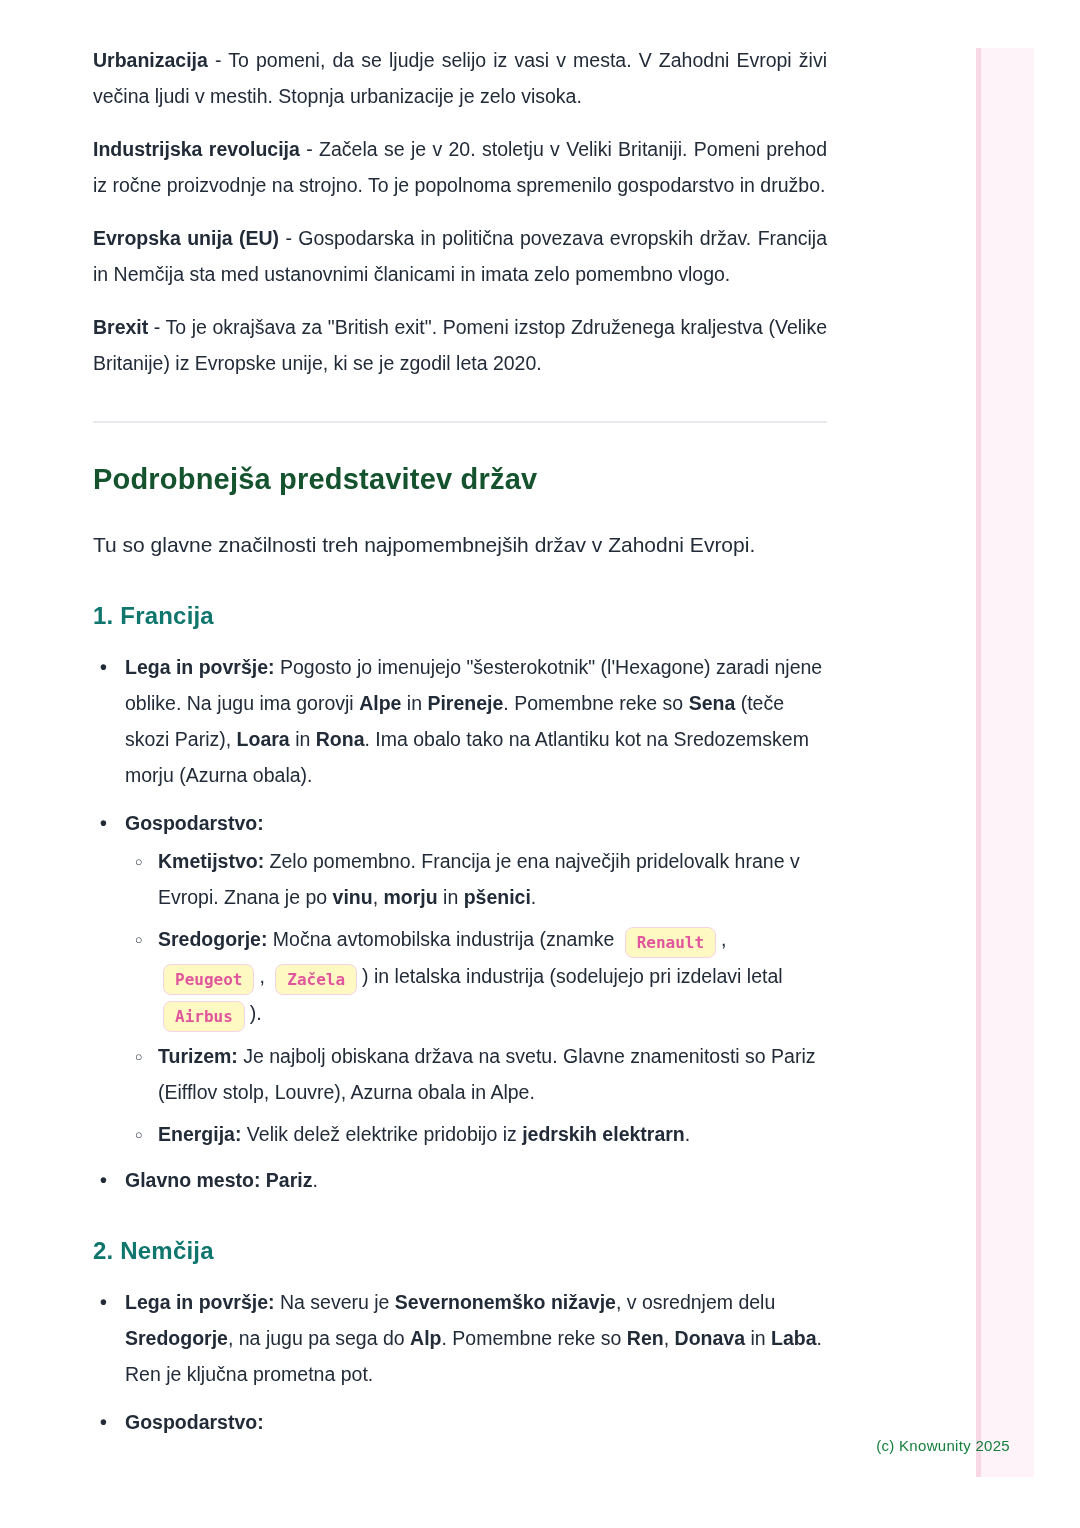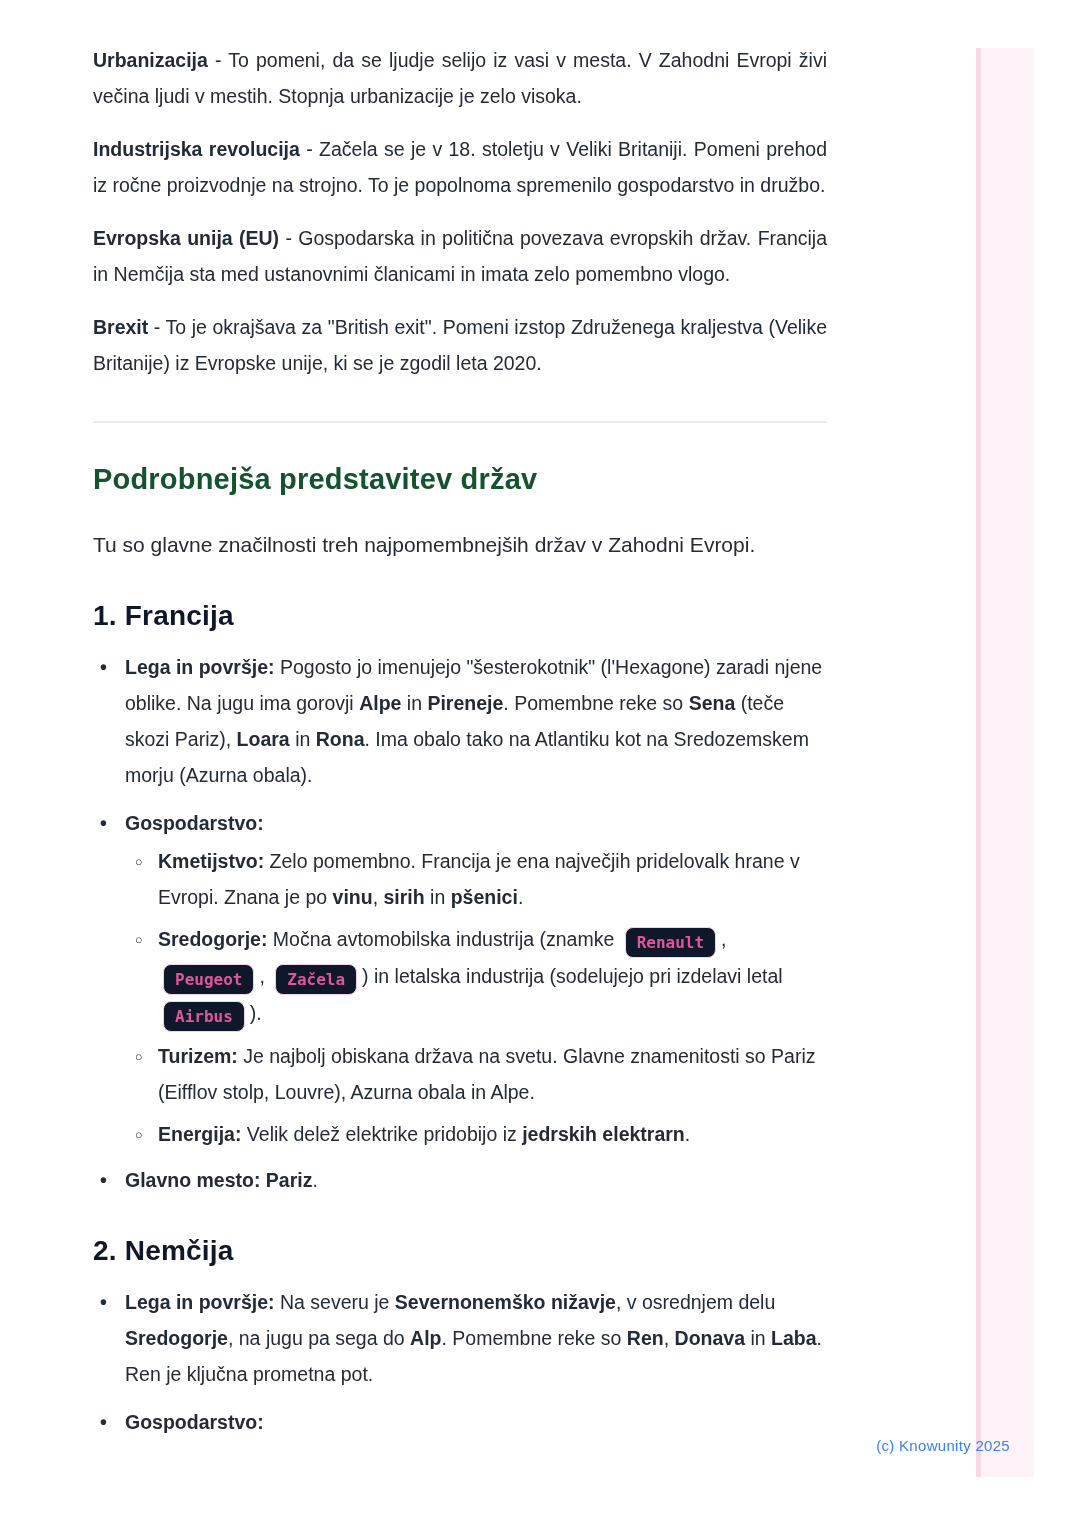--- a/index.html
+++ b/index.html
@@ -15,22 +15,22 @@
     text-align:justify;
   }
   .b{font-weight:700;margin-top:28px;}
   .divider{border:none;border-top:2px solid #e9e9ee;margin:40px 0 0;}
   h1{
     font-size:29px;line-height:36px;font-weight:700;
     color:#14532d;margin:38px 0 0;letter-spacing:.2px;
   }
   .intro{font-size:21px;line-height:36px;margin:30px 0 0;}
   h2{
-    font-size:28px;line-height:30px;font-weight:700;
-    color:#0f172a;margin:38px 0 0;letter-spacing:.2px;
+    font-size:24px;line-height:30px;font-weight:700;
+    color:#0f766e;margin:38px 0 0;letter-spacing:.2px;
   }
   ul.bullets{list-style:none;margin:18px 0 0;padding:0;}
   ul.bullets li{
     position:relative;font-size:19.5px;line-height:36px;
     margin:0 0 12px;
   }
   li.l1{padding-left:32px;}
   li.l1::before{
     content:"\2022";position:absolute;left:7px;top:0;
     font-weight:700;color:#222b38;
@@ -39,60 +39,60 @@
   li.l2{padding-left:65px;margin-bottom:6px !important;}
   li.l2::before{
     content:"\25CB";position:absolute;left:42px;top:1px;
     font-size:12.5px;font-weight:700;color:#222b38;
   }
   li.tight{margin-bottom:2px !important;}
   .badge{
     display:inline-block;
     font-family:"DejaVu Sans Mono",monospace;
     font-size:16px;font-weight:700;line-height:25px;
-    color:#e0569c;background:#0f172a;
+    color:#e0569c;background:#fef9c3;
     border:1px solid #f8d3e4;border-radius:8px;
     padding:2px 11px;margin:0 5px;vertical-align:-2px;
     white-space:nowrap;
   }
   .strip{
     position:absolute;left:976px;top:48px;width:58px;height:1429px;
     background:#fdf3f8;border-left:5px solid #f8d8e5;
     box-sizing:border-box;z-index:1;
   }
   .footer{
     position:absolute;top:1437px;right:70px;z-index:2;
-    font-size:15px;color:#3b82f6;letter-spacing:.3px;
+    font-size:15px;color:#15803d;letter-spacing:.3px;
   }
 </style>
 </head>
 <body>
 
 <div class="strip"></div>
 
 <div class="doc">
   <div>
       <p class="para"><span class="b">Urbanizacija</span><span> - To pomeni, da se ljudje selijo iz vasi v mesta. V Zahodni Evropi živi večina ljudi v mestih. Stopnja urbanizacije je zelo visoka.</span></p>
-      <p class="para"><span class="b">Industrijska revolucija</span><span> - Začela se je v 18. stoletju v Veliki Britaniji. Pomeni prehod iz ročne proizvodnje na strojno. To je popolnoma spremenilo gospodarstvo in družbo.</span></p>
+      <p class="para"><span class="b">Industrijska revolucija</span><span> - Začela se je v 20. stoletju v Veliki Britaniji. Pomeni prehod iz ročne proizvodnje na strojno. To je popolnoma spremenilo gospodarstvo in družbo.</span></p>
       <p class="para"><span class="b">Evropska unija (EU)</span><span> - Gospodarska in politična povezava evropskih držav. Francija in Nemčija sta med ustanovnimi članicami in imata zelo pomembno vlogo.</span></p>
       <p class="para"><span class="b">Brexit</span><span> - To je okrajšava za "British exit". Pomeni izstop Združenega kraljestva (Velike Britanije) iz Evropske unije, ki se je zgodil leta 2020.</span></p>
     </div>
 
   <hr class="divider">
 
   <h1>Podrobnejša predstavitev držav</h1>
 
   <p class="intro">Tu so glavne značilnosti treh najpomembnejših držav v Zahodni Evropi.</p>
 
   <div>
       <h2>1. Francija</h2>
       <ul class="bullets">
         <li class="l1"><span class="b">Lega in površje:</span><span> Pogosto jo imenujejo "šesterokotnik" (l'Hexagone) zaradi njene oblike. Na jugu ima gorovji </span><span class="b">Alpe</span><span> in </span><span class="b">Pireneje</span><span>. Pomembne reke so </span><span class="b">Sena</span><span> (teče skozi Pariz), </span><span class="b">Loara</span><span> in </span><span class="b">Rona</span><span>. Ima obalo tako na Atlantiku kot na Sredozemskem morju (Azurna obala).</span></li>
         <li class="l1 tight"><span class="b">Gospodarstvo:</span></li>
-        <li class="l2"><span class="b">Kmetijstvo:</span><span> Zelo pomembno. Francija je ena največjih pridelovalk hrane v Evropi. Znana je po </span><span class="b">vinu</span><span>, </span><span class="b">sirih</span><span> in </span><span class="b">pšenici</span><span>.</span></li>
+        <li class="l2"><span class="b">Kmetijstvo:</span><span> Zelo pomembno. Francija je ena največjih pridelovalk hrane v Evropi. Znana je po </span><span class="b">vinu</span><span>, </span><span class="b">morju</span><span> in </span><span class="b">pšenici</span><span>.</span></li>
         <li class="l2"><span class="b">Sredogorje:</span><span> Močna avtomobilska industrija (znamke </span><span class="badge">Renault</span><span>, </span><span class="badge">Peugeot</span><span>, </span><span class="badge">Začela</span><span>) in letalska industrija (sodelujejo pri izdelavi letal </span><span class="badge">Airbus</span><span>).</span></li>
         <li class="l2"><span class="b">Turizem:</span><span> Je najbolj obiskana država na svetu. Glavne znamenitosti so Pariz (Eifflov stolp, Louvre), Azurna obala in Alpe.</span></li>
         <li class="l2"><span class="b">Energija:</span><span> Velik delež elektrike pridobijo iz </span><span class="b">jedrskih elektrarn</span><span>.</span></li>
         <li class="l1"><span class="b">Glavno mesto: Pariz</span><span>.</span></li>
       </ul>
       <h2>2. Nemčija</h2>
       <ul class="bullets">
         <li class="l1"><span class="b">Lega in površje:</span><span> Na severu je </span><span class="b">Severnonemško nižavje</span><span>, v osrednjem delu </span><span class="b">Sredogorje</span><span>, na jugu pa sega do </span><span class="b">Alp</span><span>. Pomembne reke so </span><span class="b">Ren</span><span>, </span><span class="b">Donava</span><span> in </span><span class="b">Laba</span><span>. Ren je ključna prometna pot.</span></li>
         <li class="l1"><span class="b">Gospodarstvo:</span></li>
       </ul>

